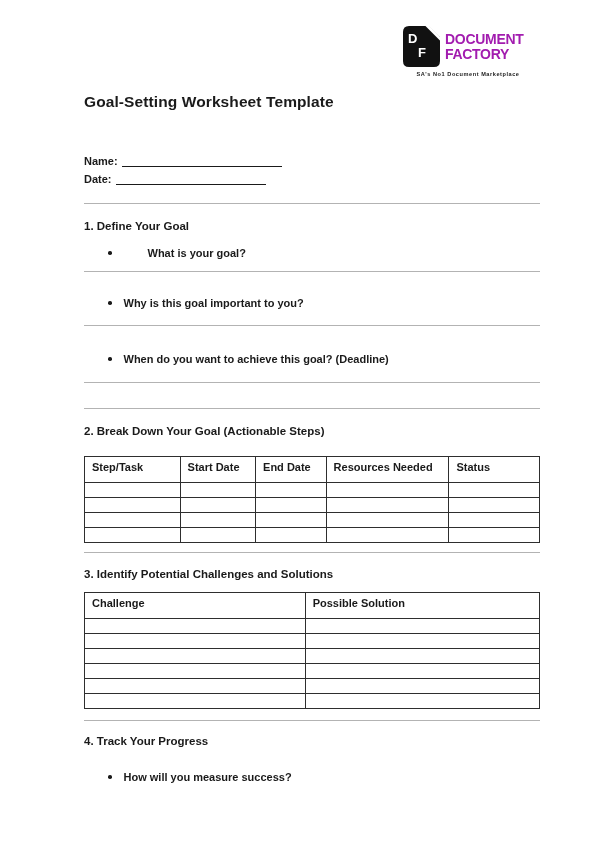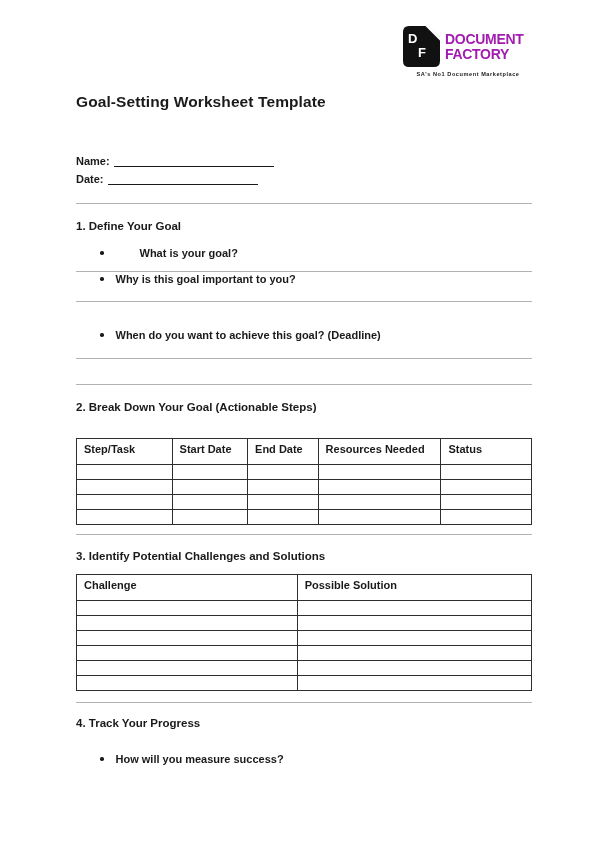--- a/index.html
+++ b/index.html
@@ -18,21 +18,21 @@
   .logo-row { display:flex; align-items:center; gap:5px; }
   .logo-mark { width:37px; height:41px; flex:0 0 auto; }
   .logo-name { font-weight:700; font-size:14px; line-height:14.5px; letter-spacing:-0.3px; color:#a21caf; }
   .logo-tagline {
     margin-top:4px; text-align:center;
     font-size:5.6px; font-weight:700; letter-spacing:0.55px; color:#222;
     white-space:nowrap;
   }
 
   
-  .content { position:absolute; top:0; left:76px; width:456px; }
+  .content { position:absolute; top:0; left:84px; width:456px; }
 
   .doc-title { margin-top:93px; font-size:15.5px; font-weight:700; letter-spacing:0.1px; }
 
   .field-row { display:flex; align-items:flex-end; font-size:11px; font-weight:700; height:18px; }
   .field-row.first { margin-top:38px;text-align:right; }
   .field-label { margin-right:4px; }
   .field-line { border-bottom:1px solid #1a1a1a; height:13px; }
   .field-line.name { width:160px; }
   .field-line.date { width:150px; }
 
@@ -44,37 +44,37 @@
   .h-s2 { margin-top:15px; }
   .h-s3 { margin-top:14px; }
   .h-s4 { margin-top:13px; }
 
   .bullet-row { display:flex; align-items:baseline; font-size:11px; font-weight:700; line-height:14px; }
   .bullet-dot {
     width:3.5px; height:3.5px; border-radius:50%; background:#1a1a1a;
     margin-left:24px; margin-right:12px; flex:0 0 auto; align-self:center;
   }
   .b-1 { margin-top:13px;gap:24px; }
-  .b-2 { }
+  .b-2 { margin-top:24px; }
   .b-3 { margin-top:26px; }
   .b-4 { margin-top:22px; }
 
   .ans-1  { margin-top:11px; }
   .ans-2  { margin-top:15px; }
   .ans-3a { margin-top:16px; }
   .ans-3b { margin-top:25px; }
 
   table.wk { border-collapse:collapse; width:456px; table-layout:fixed; }
   table.wk th, table.wk td { border:1px solid #2e2e2e; }
   table.wk th {
     font-size:11px; font-weight:700; text-align:left;
     padding:4px 7px 9px 7px; vertical-align:top;
   }
   table.wk td { height:15px; }
-  .t-steps { margin-top:24px;border-radius:6px; }
+  .t-steps { margin-top:18px;border-radius:6px; }
   .t-steps col.c1 { width:21%; } .t-steps col.c2 { width:16.6%; }
   .t-steps col.c3 { width:15.5%; } .t-steps col.c4 { width:27%; }
   .t-steps col.c5 { width:19.9%; }
   .t-challenges { margin-top:11px; }
   .t-challenges col.c1 { width:48.5%; } .t-challenges col.c2 { width:51.5%; }
 
   .rule-after-t1 { margin-top:9px; }
   .rule-after-t2 { margin-top:11px; }
 </style>
 </head>

